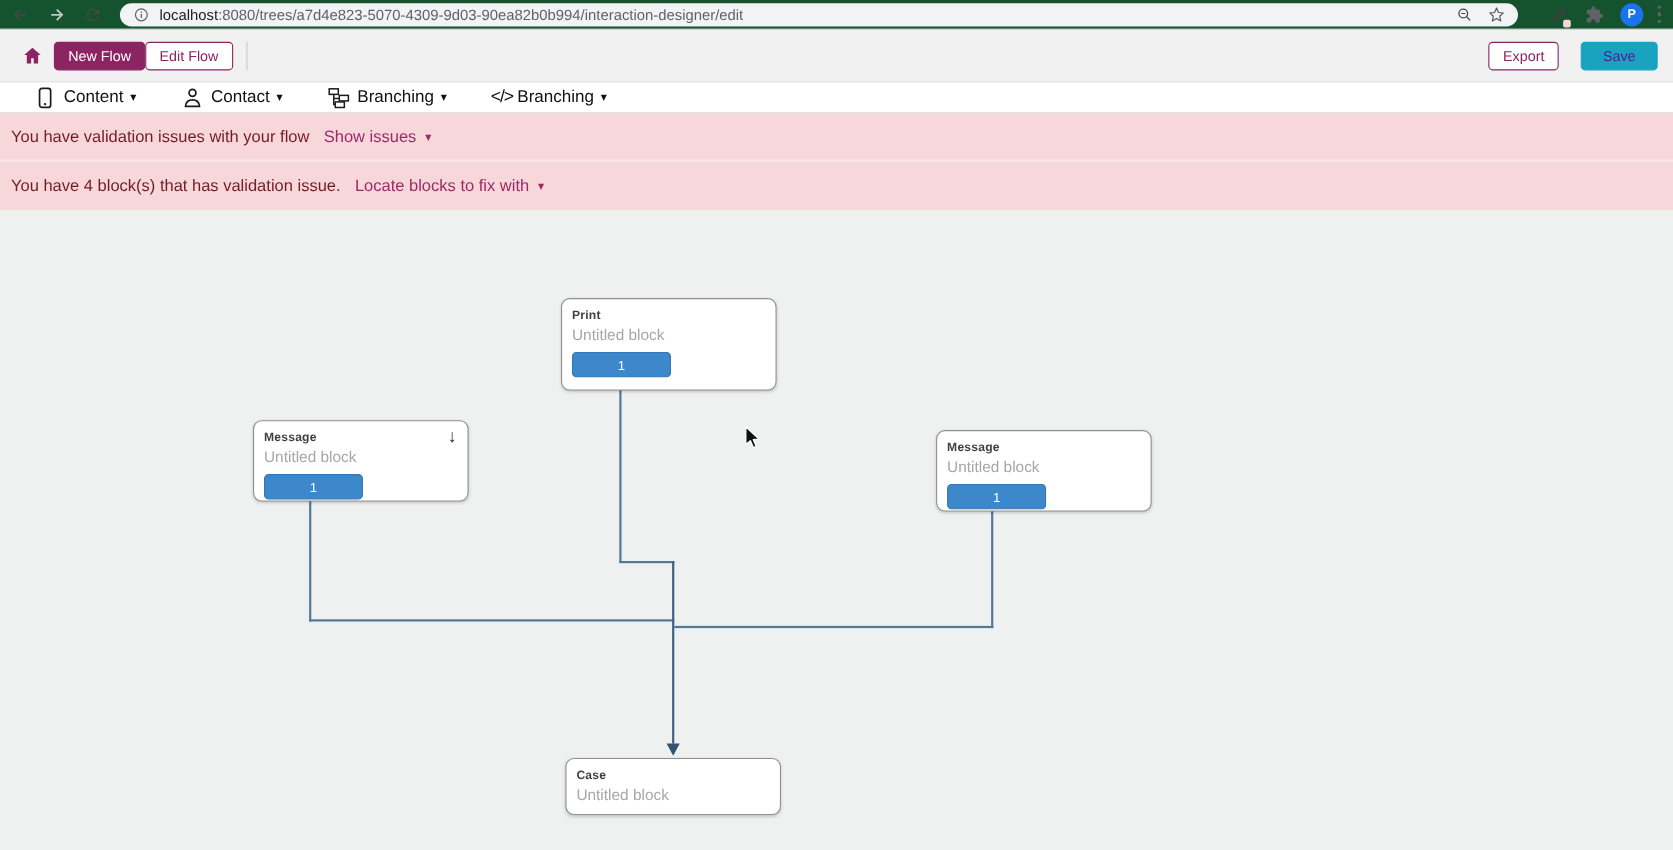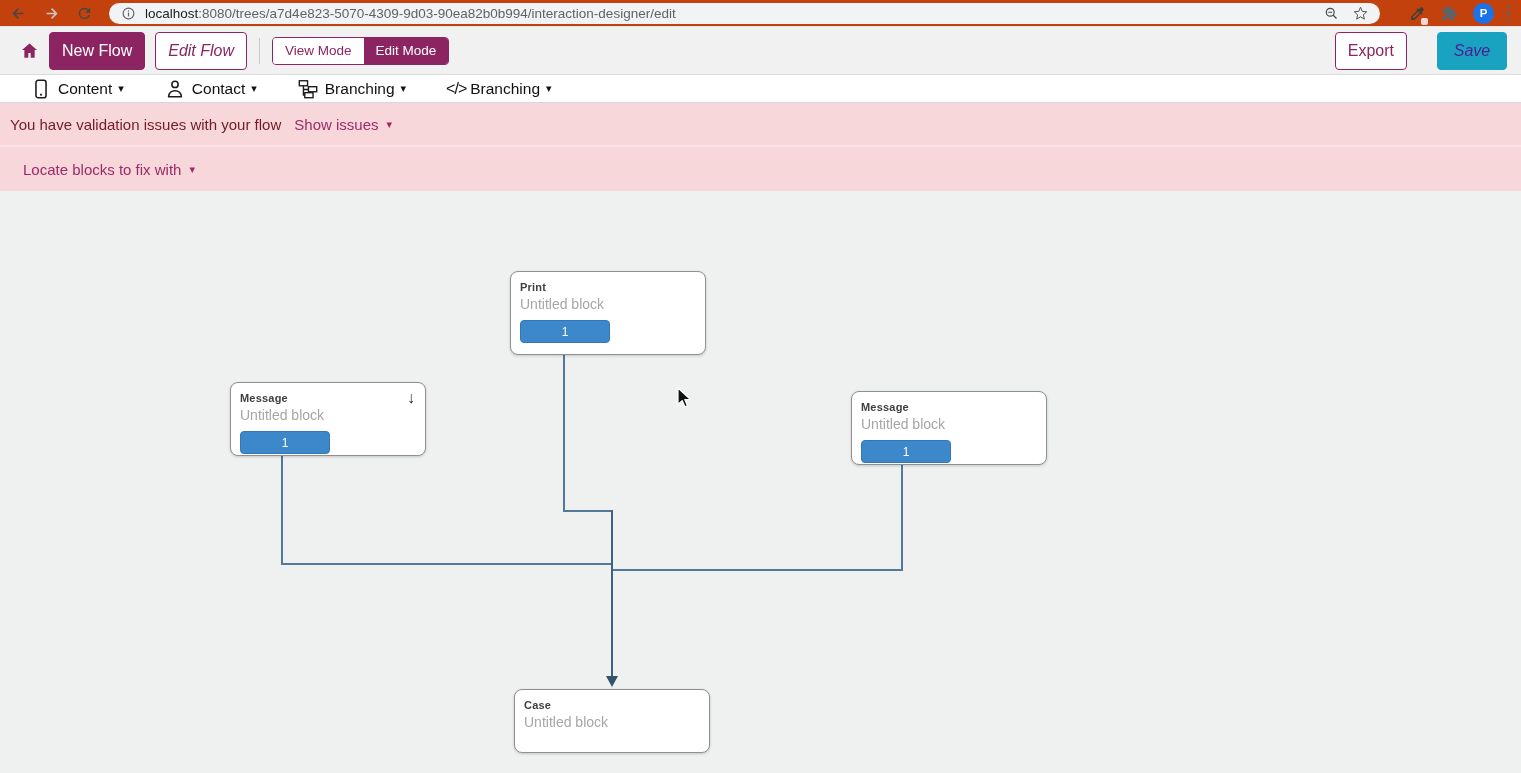--- a/index.html
+++ b/index.html
@@ -5,21 +5,21 @@
   * { box-sizing: border-box; margin: 0; padding: 0; }
   html, body { width: 1521px; height: 773px; overflow: hidden; }
   body {
     font-family: "Liberation Sans", "DejaVu Sans", sans-serif;
     background: #eff0f0;
     position: relative;
   }
 
   
   .browser-bar {
-    height: 27px; background: #c2410c; display: flex; align-items: center;
+    height: 27px; background: #14532d; display: flex; align-items: center;
     padding: 0 10px; border-bottom: 1px solid #e6e6e6;
   }
   .nav-ico { width: 17px; height: 17px; flex: 0 0 auto; cursor: pointer; }
   .nav-ico + .nav-ico { margin-left: 16px; }
   .omnibox {
     flex: 1; height: 21px; background: #f1f3f4; border-radius: 11px;
     display: flex; align-items: center; padding: 0 12px; margin: 0 14px 0 16px;
     min-width: 0;
   }
   .omnibox .url { font-size: 13.5px; margin-left: 9px; white-space: nowrap; overflow: hidden; }
@@ -37,26 +37,26 @@
   .dots { margin-left: 13px; width: 4px; height: 16px; display: flex; flex-direction: column; justify-content: space-between; cursor: pointer; }
   .dots i { width: 3.2px; height: 3.2px; background: #5f6368; border-radius: 50%; }
 
   
   .app-toolbar {
     height: 48px; background: #f1f1f1; border-bottom: 1px solid #dcdcdc;
     display: flex; align-items: center; padding: 0 14px;
   }
   .home-ico { width: 19px; height: 19px; margin: 0 10px 0 6px; cursor: pointer; }
   .btn {
-    font-family: inherit; font-size: 16px; height: 38px; padding: 0 12px;
+    font-family: inherit; font-size: 13px; height: 26px; padding: 0 12px;
     border-radius: 4px; cursor: pointer; display: inline-flex; align-items: center;
   }
   .btn-solid { background: #8c2462; color: #fff; border: 1px solid #8c2462; }
   .btn-outline { background: #fff; color: #8c2462; border: 1px solid #8c2462; }
-  .btn + .btn { margin-left: 10px; font-style: italic; }
+  .btn + .btn { margin-left: 0; }
   .vsep { width: 1px; height: 26px; background: #c9c9c9; margin: 0 12px; }
   .mode-group { display: inline-flex; border: 1px solid #8c2462; border-radius: 4px; overflow: hidden; }
   .mode-btn { font-size: 13.5px; height: 26px; padding: 0 12px; display: inline-flex; align-items: center; cursor: pointer; border: none; font-family: inherit; }
   .mode-view { background: #fff; color: #8c2462; }
   .mode-edit { background: #8c2462; color: #fff; }
   .toolbar-right { margin-left: auto; display: flex; align-items: center; gap: 20px; }
   .btn-save { background: #19a3c1; border: 1px solid #19a3c1; color: #4c1d95; min-width: 70px; justify-content: center; margin-left: 22px; }
 
   
   .menubar {
@@ -156,24 +156,20 @@
     </span>
 </div>
 
 <div class="app-toolbar">
   <svg class="home-ico" viewBox="0 0 24 24">
       <path d="M12 3l9.5 8.5h-3V21h-5v-6h-3v6h-5v-9.5h-3z" fill="#8c2462"></path>
     </svg>
   <button class="btn btn-solid">New Flow</button>
   <button class="btn btn-outline">Edit Flow</button>
   <span class="vsep"></span>
-  <span class="mode-group">
-    <button class="mode-btn mode-view">View Mode</button>
-    <button class="mode-btn mode-edit">Edit Mode</button>
-  </span>
   <span class="toolbar-right">
     <button class="btn btn-outline">Export</button>
     <button class="btn btn-save">Save</button>
   </span>
 </div>
 
 <div class="menubar">
   <span class="menu-item">
     <svg class="m-ico" viewBox="0 0 24 24">
         <rect x="6.5" y="2.5" width="11" height="19" rx="2.5" fill="none" stroke="#1c1c1c" stroke-width="1.7"></rect>
@@ -208,20 +204,21 @@
 </div>
 
 <div class="alert alert-1">
   <span>You have validation issues with your flow</span>
   <span class="alert-action">
     <span>Show issues</span>
     <span class="caret">▾</span>
   </span>
 </div>
 <div class="alert alert-2">
+  <span>You have 4 block(s) that has validation issue.</span>
   <span class="alert-action">
     <span>Locate blocks to fix with</span>
     <span class="caret">▾</span>
   </span>
 </div>
 
 <div class="canvas">
 
   <div class="conn" style="left:563px; top:153px; width:2px; height:167px;"></div>
   <div class="conn" style="left:563px; top:319px; width:50px; height:2px;"></div>
@@ -244,21 +241,21 @@
     <div class="bname">Untitled block</div>
     <div class="exit-btn">1</div>
   </div>
 
   <div class="fblock" style="left:851px; top:200px; height:74px;">
     <div class="btype">Message</div>
     <div class="bname">Untitled block</div>
     <div class="exit-btn">1</div>
   </div>
 
-  <div class="fblock" style="left:514px; top:498px; height:64px; width:196px;">
+  <div class="fblock" style="left:514px; top:498px; height:52px; width:196px;">
     <div class="btype">Case</div>
     <div class="bname">Untitled block</div>
   </div>
 
   <svg class="cursor" style="left:677px; top:196px;" width="16" height="22" viewBox="0 0 16 22">
     <path d="M1 1 L1 17.2 L5.2 13.6 L7.9 19.8 L10.4 18.7 L7.8 12.6 L13.2 12.3 Z" fill="#111" stroke="#fff" stroke-width="1.2" stroke-linejoin="round"></path>
   </svg>
 </div>
 
 </body></html>

